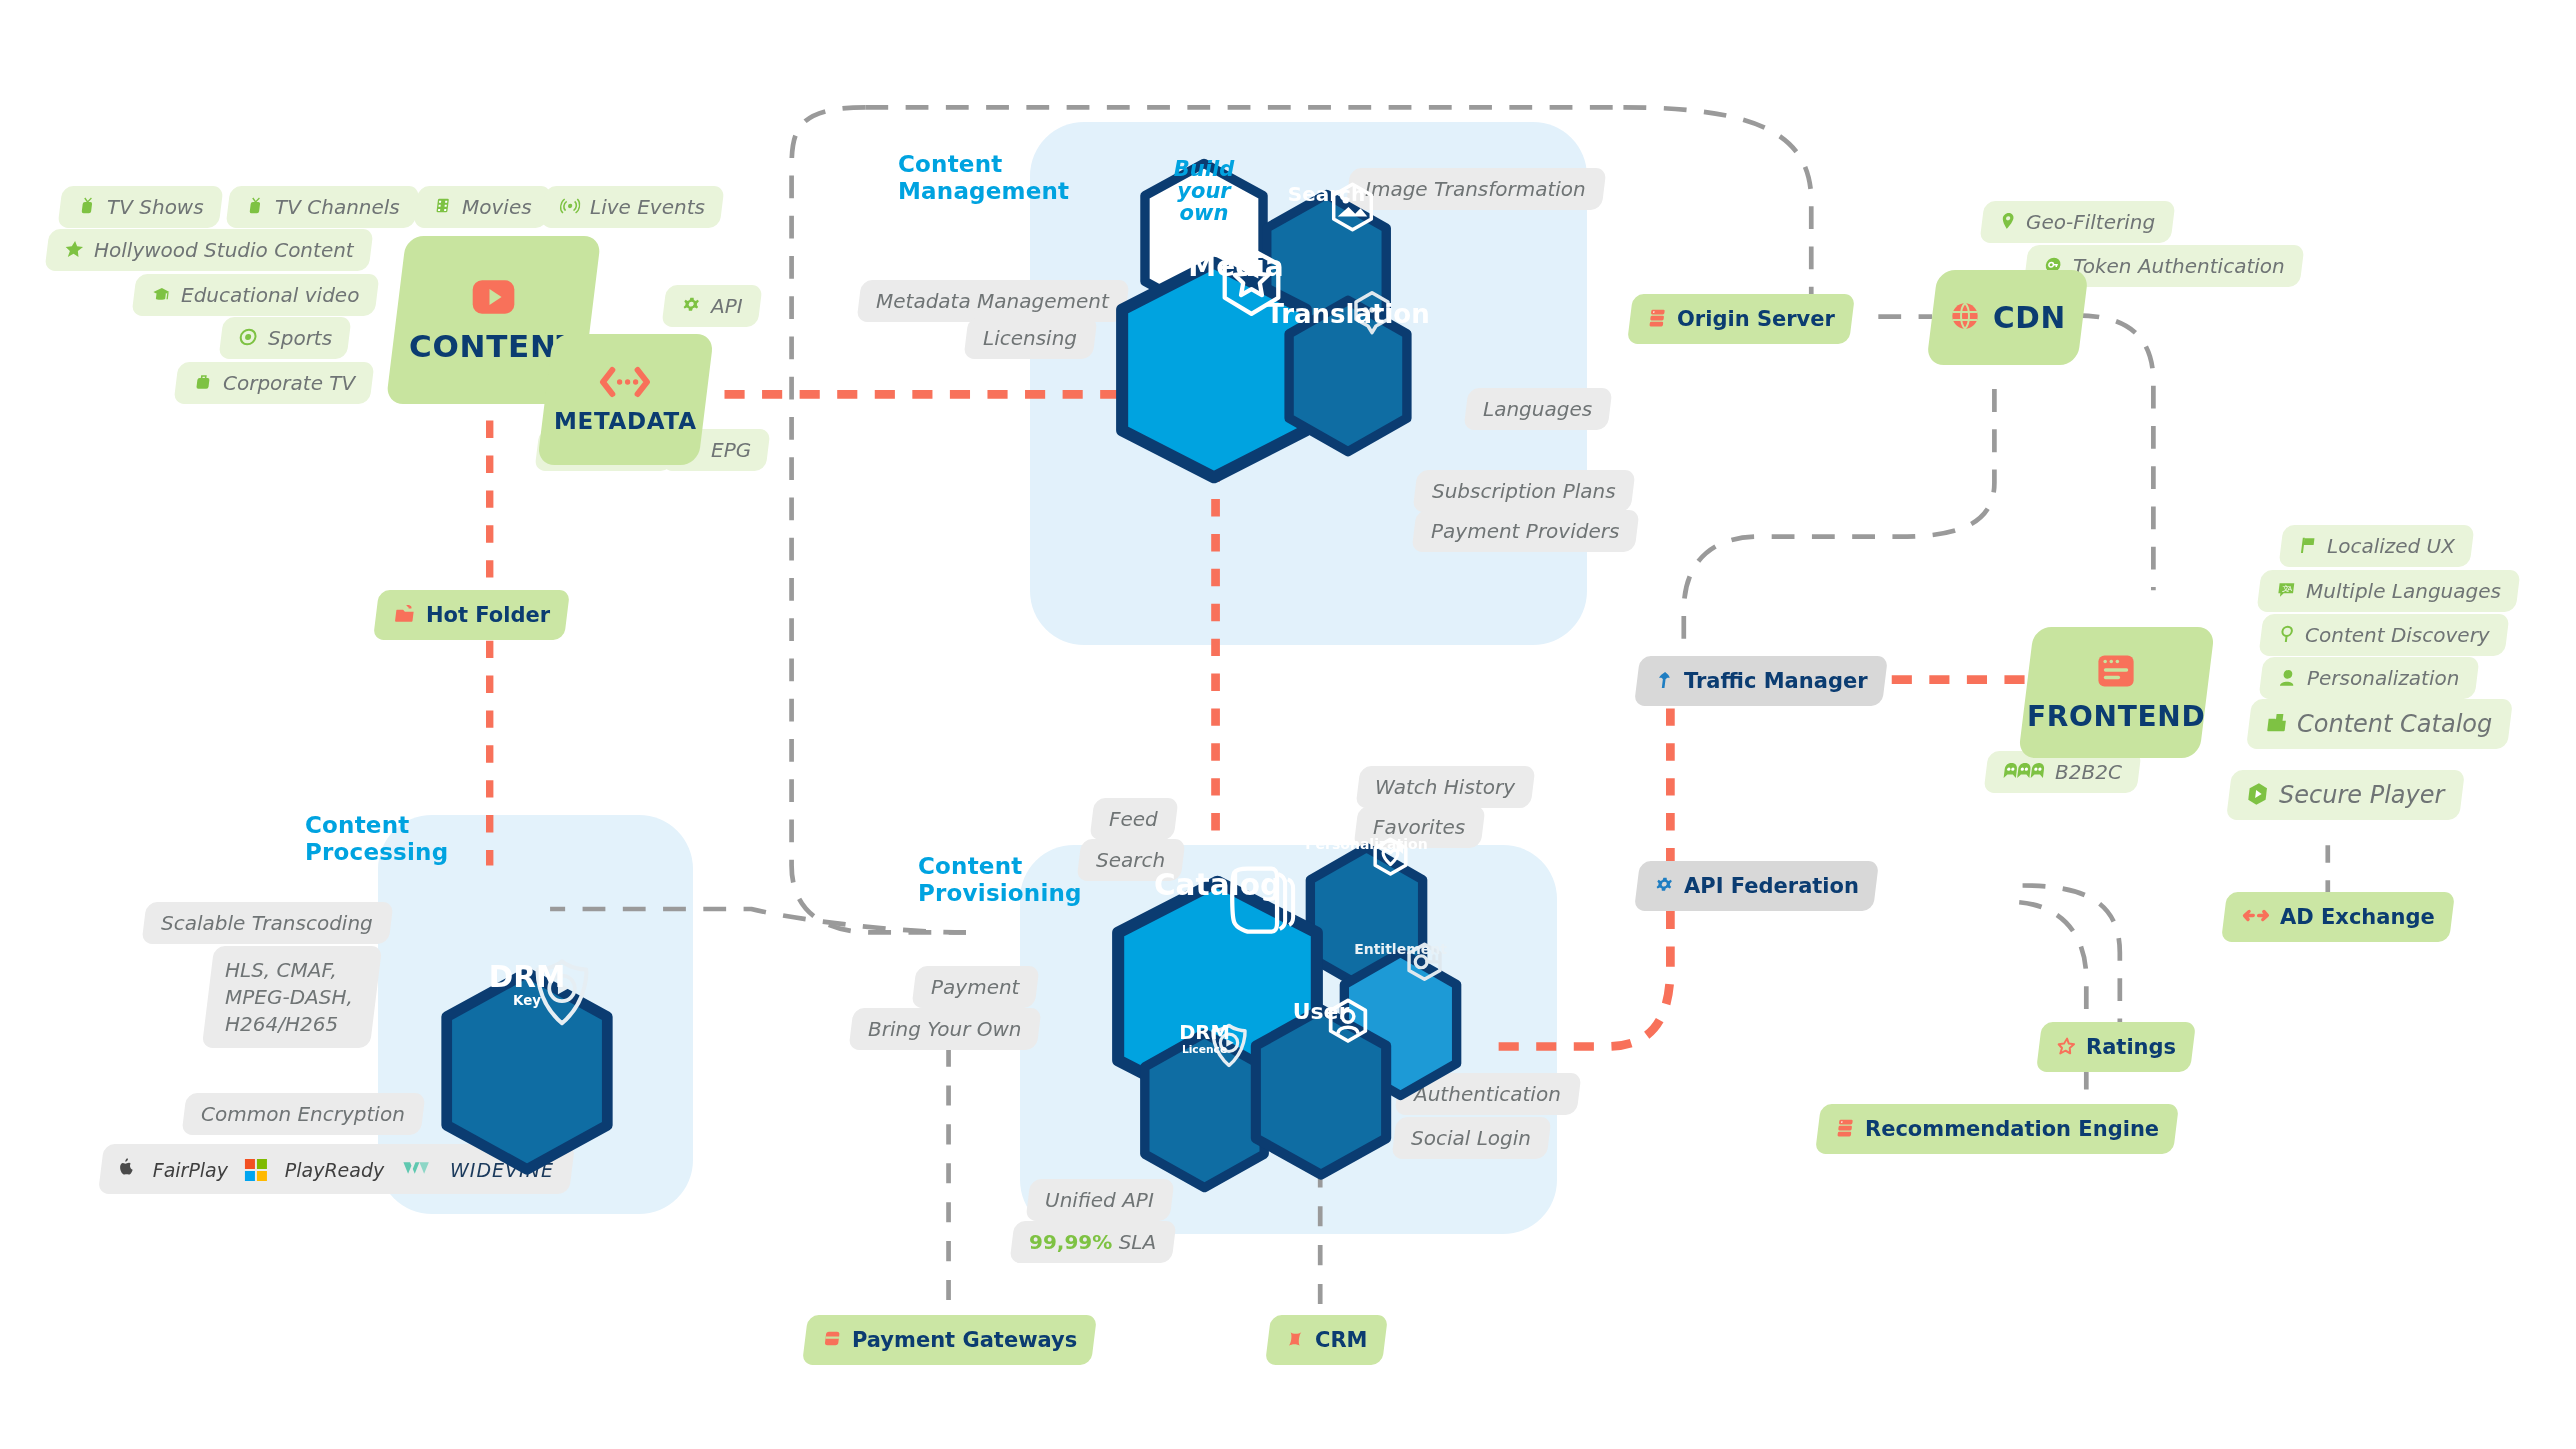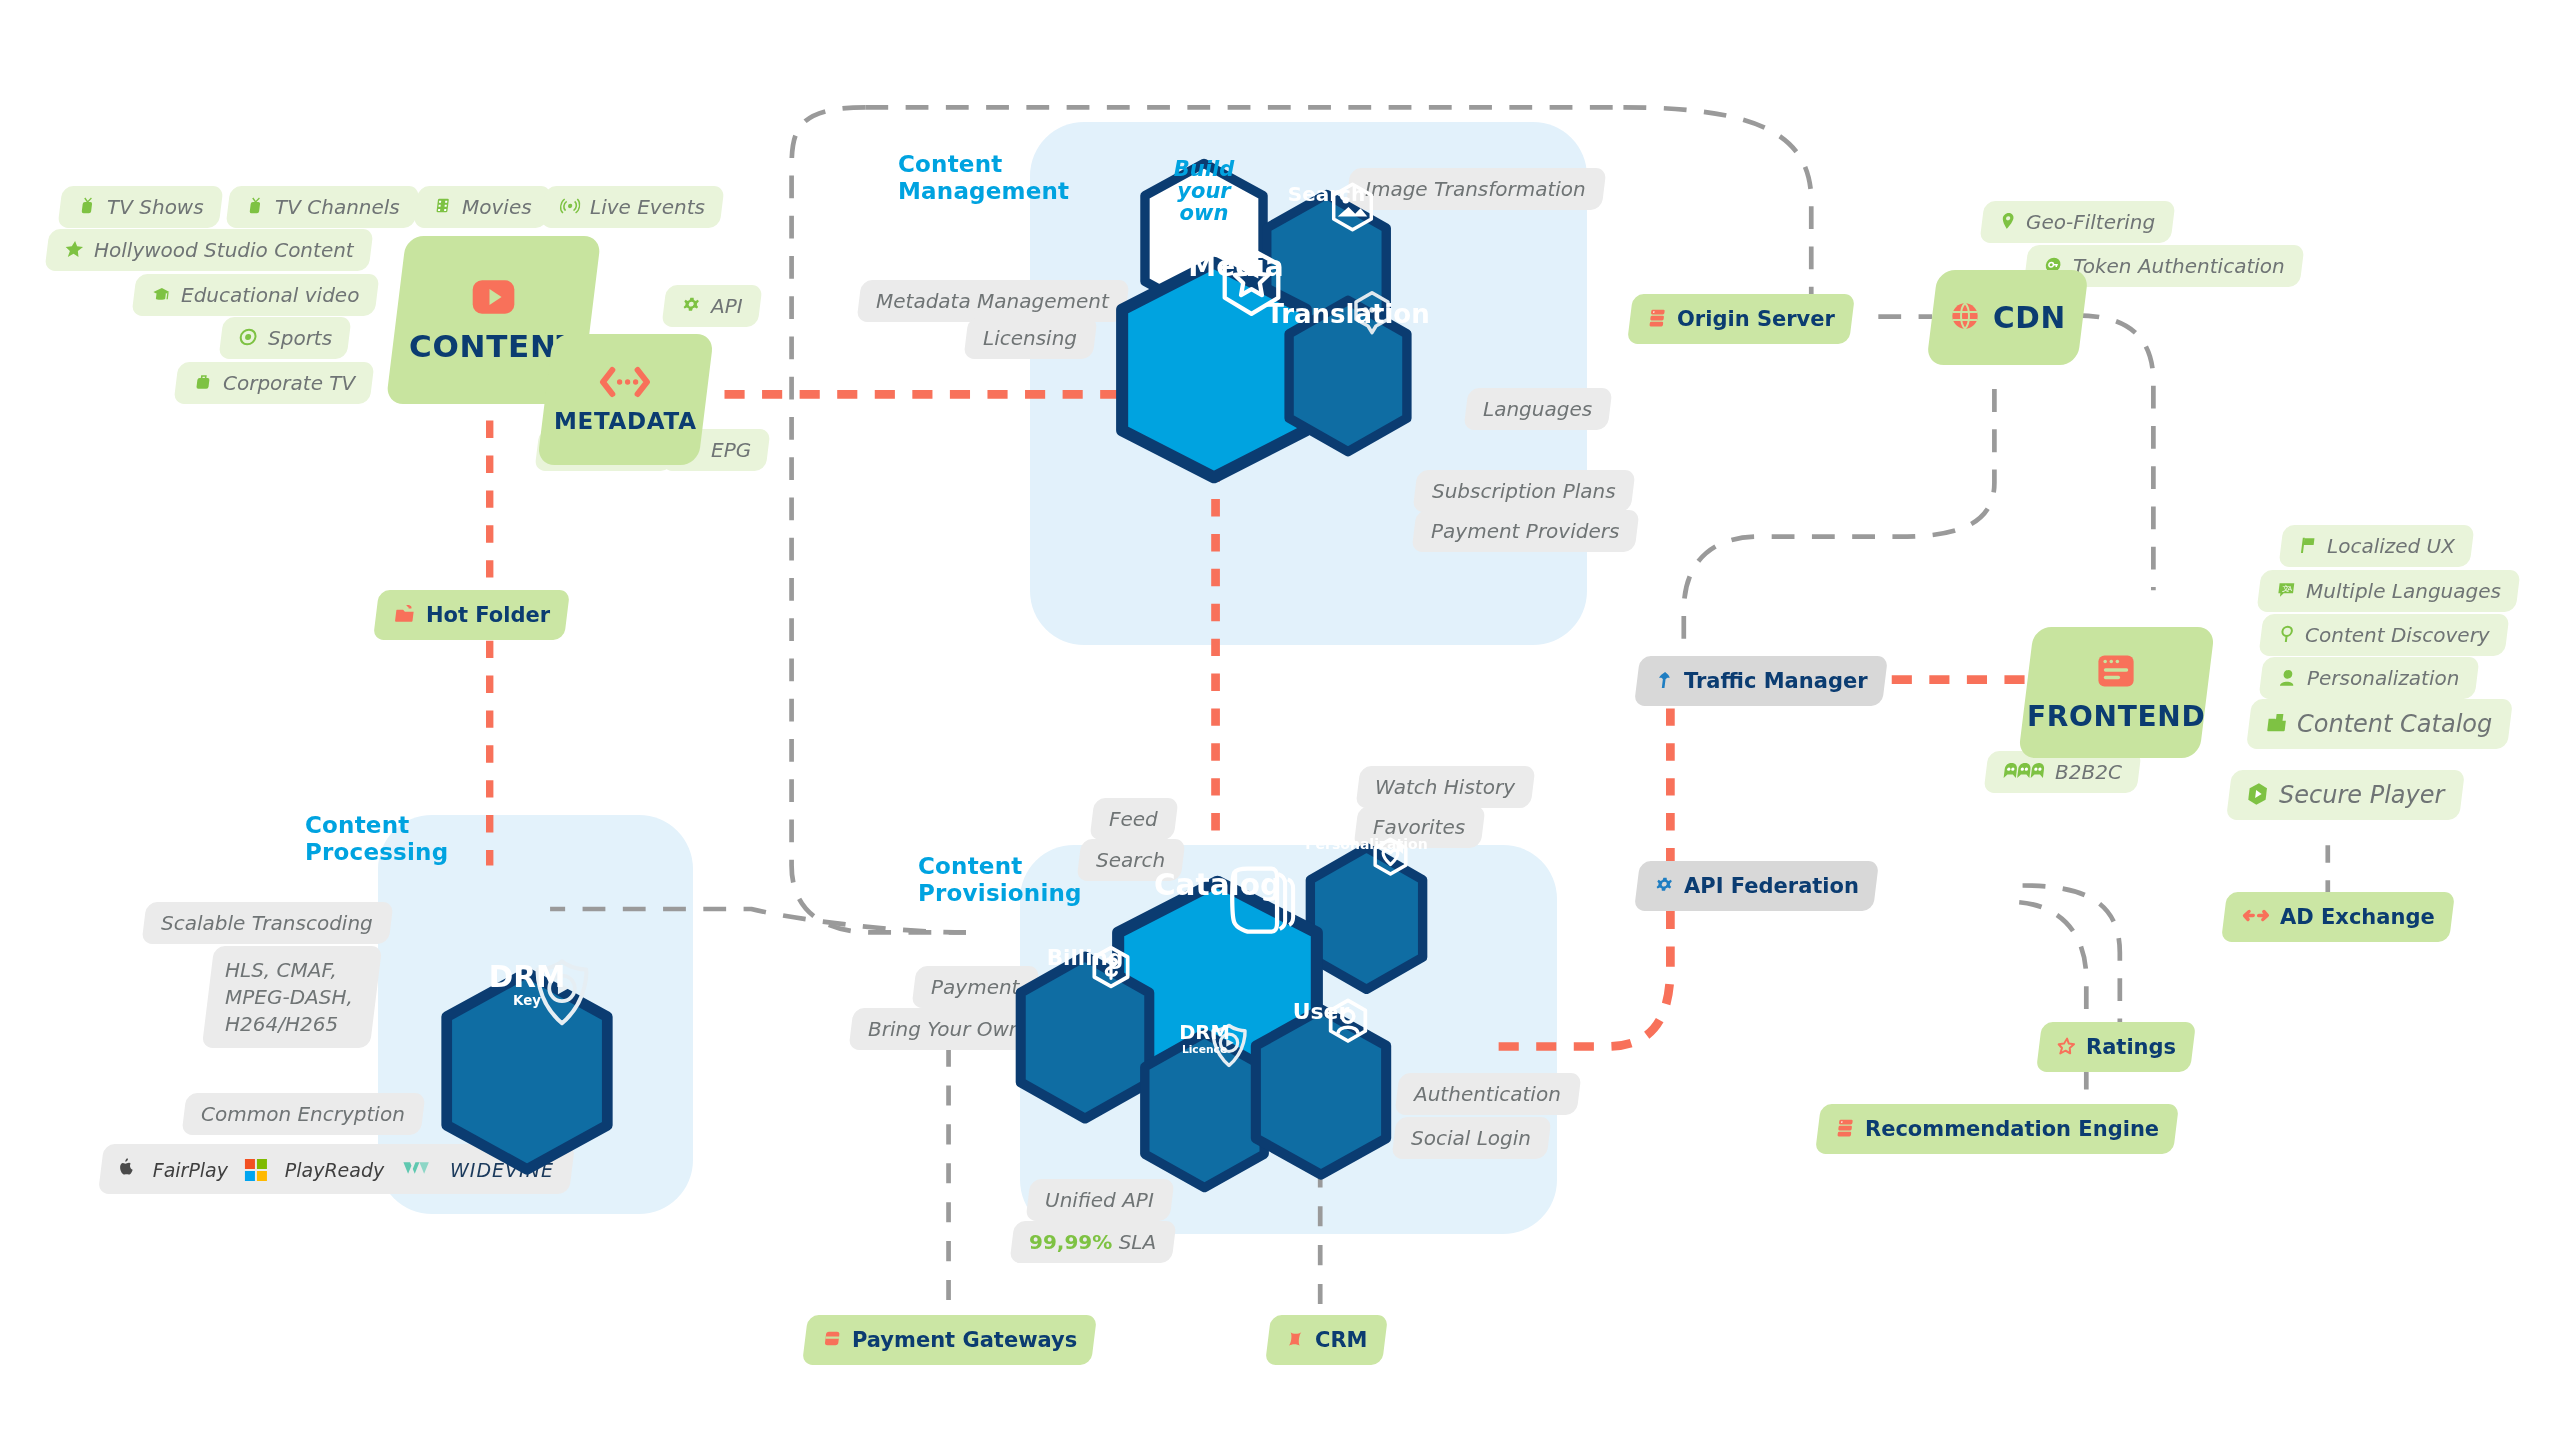--- a/index.html
+++ b/index.html
@@ -671,33 +671,34 @@
       <span class="hico" style="margin-top:-13.4px;">
         <svg width="86" height="79" viewBox="0 0 64 59">
           <path d="M22 5 C22 5 14 5 12 8 C10 11 10 40 12 45 C14 50 22 52 22 52 L40 52 C42 52 44 50 44 46 L44 11 C44 7 42 5 40 5 Z" fill="none" stroke="#fff" stroke-width="3.2" stroke-linejoin="round"></path>
           <path d="M45 9 C48 10 50 12 50 16 L50 44 C50 47 48 49 46 50" fill="none" stroke="#fff" stroke-width="3"></path>
           <path d="M52 13 C55 14 56 17 56 20 L56 41 C56 44 55 46 53 47" fill="none" stroke="#fff" stroke-width="3"></path>
         </svg>
       </span>
       <span class="hlabel" style="font-size:29.5px;margin-top:8px;">Catalog</span>
     </div>
 
-
-    <div class="hex" style="left:1010px;top:951px;width:150px;height:173px;">
-      <svg width="150" height="173" viewBox="0 0 112 129">
-        <path d="M56 4 L104 31 L104 98 L56 125 L8 98 L8 31 Z" fill="#0f6da3" stroke="#0b3c71" stroke-width="7.5" stroke-linejoin="round"></path>
-      </svg>
-      <span class="hico" style="margin-top:-9.4px;">
-        <svg width="52" height="54" viewBox="0 0 39 40">
-          <path d="M19.5 4 L32 11 L32 26 L19.5 33 L7 26 L7 11 Z" fill="none" stroke="#fff" stroke-width="2.8" stroke-linejoin="round"></path>
-          <path d="M19.5 11 L19.5 27 M16 14 C16 11.5 23.5 11.5 23.5 15 C23.5 18.5 16 18 16 22 C16 25.5 23.5 25.5 23.5 22.5" stroke="#fff" stroke-width="2.4" fill="none" stroke-linecap="round"></path>
-        </svg>
-      </span>
-      <span class="hlabel" style="font-size:21.5px;margin-top:5.4px;">Billing</span>
-    </div>
+    <div class="hex" style="left:1335px;top:947px;width:131px;height:154px;">
+      <svg width="131" height="154" viewBox="0 0 98 115">
+        <path d="M49 4 L91 28 L91 87 L49 111 L7 87 L7 28 Z" fill="#1d9ad6" stroke="#0b3c71" stroke-width="7" stroke-linejoin="round"></path>
+      </svg>
+      <span class="hico" style="margin-top:-8px;">
+        <svg width="47" height="47" viewBox="0 0 35 35">
+          <path d="M17.5 4 L29 10.5 L29 23.5 L17.5 30 L6 23.5 L6 10.5 Z" fill="none" stroke="#dfe8ee" stroke-width="2.6" stroke-linejoin="round"></path>
+          <circle cx="15" cy="17" r="4.4" fill="none" stroke="#dfe8ee" stroke-width="2.4"></circle>
+          <path d="M19.4 17 L27 17 M24.5 17 L24.5 12.5" stroke="#dfe8ee" stroke-width="2.4" stroke-linecap="round"></path>
+        </svg>
+      </span>
+      <span class="hlabel" style="font-size:14px;color:#e8f1f6;margin-top:2.7px;">Entitlement</span>
+    </div>
+
 
     <div class="hex" style="left:1134px;top:1028px;width:141px;height:165px;">
       <svg width="141" height="165" viewBox="0 0 105 123">
         <path d="M52.5 4 L97 29 L97 94 L52.5 119 L8 94 L8 29 Z" fill="#0f6da3" stroke="#0b3c71" stroke-width="7" stroke-linejoin="round"></path>
       </svg>
       <span class="hico" style="margin-top:-8px;">
         <svg width="48" height="51" viewBox="0 0 36 38">
           <path d="M18 4 C14 7 8 8 6 8 C6 8 5 23 18 34 C31 23 30 8 30 8 C28 8 22 7 18 4 Z" fill="none" stroke="#e6eef3" stroke-width="2.6" stroke-linejoin="round"></path>
           <circle cx="18" cy="17" r="6.5" fill="none" stroke="#e6eef3" stroke-width="2.4"></circle>
           <path d="M16 14 L21.5 17 L16 20 Z" fill="#e6eef3"></path>

